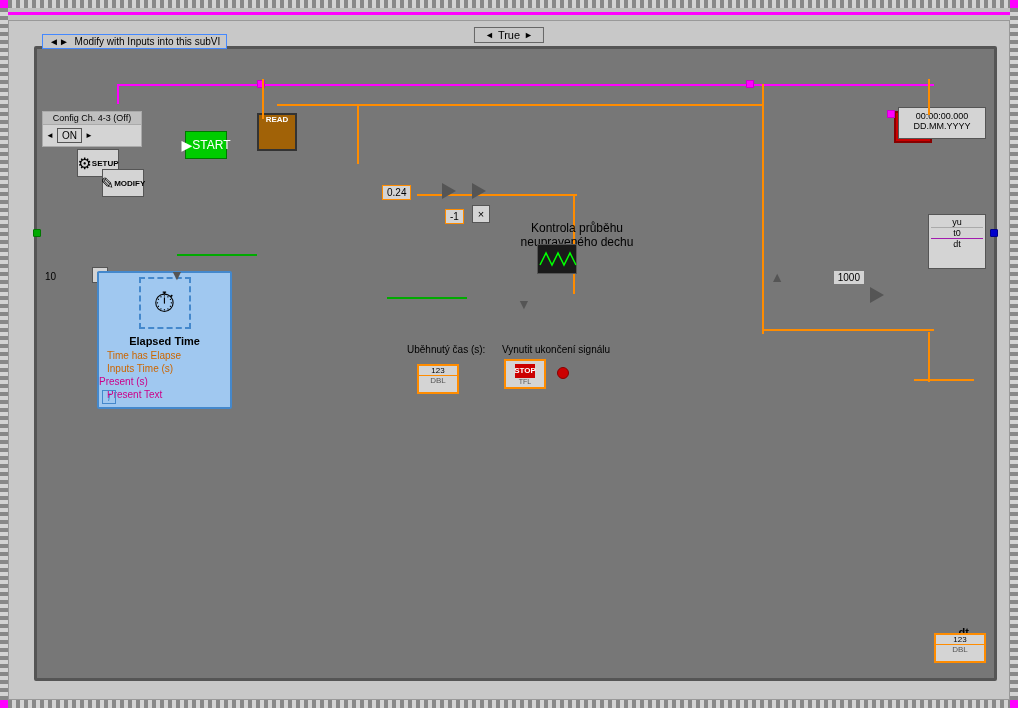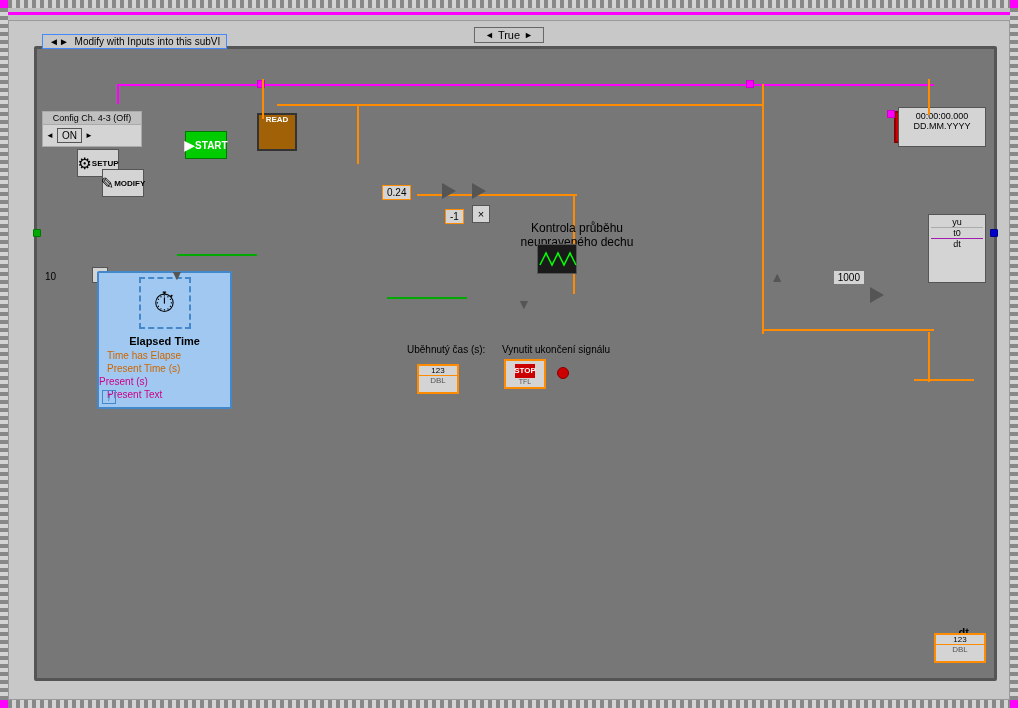--- a/index.html
+++ b/index.html
@@ -116,39 +116,39 @@
         <span style="font-size:8px;font-weight:bold;">SETUP</span>
       </div>
 
       <div style="position:absolute;top:120px;left:65px;width:42px;height:28px;background:#d4d4d4;border:1px solid #555;display:flex;align-items:center;justify-content:center;">
         <span style="font-size:16px;">✎</span>
         <span style="font-size:8px;font-weight:bold;">MODIFY</span>
       </div>
 
       <div style="position:absolute;top:82px;left:148px;width:42px;height:28px;background:#00cc00;border:1px solid #007700;display:flex;align-items:center;justify-content:center;">
         <span style="color:white;font-size:14px;">▶</span>
-        <span style="font-size:10px;font-weight:bold;color:white;">START</span>
+        <span style="font-size:12px;font-weight:normal;color:white;">START</span>
       </div>
 
       <div style="position:absolute;top:222px;left:8px;font-size:10px;color:#000;">10</div>
 
       <div style="position:absolute;top:218px;left:55px;width:16px;height:16px;background:#d4d4d4;border:1px solid #555;display:flex;align-items:center;justify-content:center;font-size:9px;">T</div>
 
       <div style="position:absolute;top:64px;left:220px;width:40px;height:38px;background:#c0c0c0;border:2px solid #333;">
         <div style="width:100%;height:100%;background:#a16207;display:flex;align-items:flex-start;justify-content:center;">
           <span style="font-size:8px;font-weight:bold;color:white;">READ</span>
         </div>
       </div>
 
       <div style="position:absolute;top:222px;left:60px;width:135px;background:#a0c8f0;border:2px solid #4488cc;border-radius:2px;padding-bottom:6px;">
 
         <div style="width:52px;height:52px;background:#a0c8f0;border:2px dashed #4488cc;margin:4px auto;display:flex;align-items:center;justify-content:center;font-size:28px;">⏱</div>
         <div style="text-align:center;font-weight:bold;font-size:11px;padding:2px 0;color:#000;">Elapsed Time</div>
         <div style="padding:1px 8px;font-size:10px;color:#cc6600;">Time has Elapse</div>
-        <div style="padding:1px 8px;font-size:10px;color:#cc6600;">Present Time (s)</div>
+        <div style="padding:1px 8px;font-size:10px;color:#cc6600;">Inputs Time (s)</div>
         <div style="padding:1px 0;font-size:10px;color:#cc0088;">Present (s)</div>
         <div style="padding:1px 8px;font-size:10px;color:#cc0088;">Present Text</div>
 
         <div style="position:absolute;bottom:3px;left:3px;width:14px;height:14px;border:1px solid #4488cc;color:#4488cc;display:flex;align-items:center;justify-content:center;font-size:10px;font-style:italic;">i</div>
       </div>
 
       <div style="position:absolute;top:218px;left:133px;font-size:14px;color:#555;">▼</div>
 
       <div style="position:absolute;top:136px;left:345px;background:#d4d4d4;border:1px solid #ff8c00;padding:1px 4px;font-size:10px;">0.24</div>
 
@@ -192,26 +192,26 @@
         <div style="font-size:7px;color:#555;">TFL</div>
       </div>
 
       <div style="position:absolute;top:318px;left:520px;width:12px;height:12px;border-radius:50%;background:#cc0000;border:1px solid #880000;"></div>
 
       <div style="position:absolute;top:62px;right:62px;width:38px;height:32px;background:#cc0000;border:2px solid #880000;display:flex;align-items:center;justify-content:center;">
         <span style="color:white;font-size:16px;">■</span>
         <span style="font-size:7px;color:white;">STOP</span>
       </div>
 
-      <div style="position:absolute;top:58px;right:8px;width:88px;height:40px;background:#d4d4d4;border:1px solid #555;font-size:9px;padding:3px;text-align:center;">
+      <div style="position:absolute;top:58px;right:8px;width:88px;height:32px;background:#d4d4d4;border:1px solid #555;font-size:9px;padding:3px;text-align:center;">
         <div>00:00:00.000</div>
         <div>DD.MM.YYYY</div>
       </div>
 
-      <div style="position:absolute;top:165px;right:8px;width:58px;height:69px;background:#d4d4d4;border:1px solid #555;font-size:9px;padding:2px;">
+      <div style="position:absolute;top:165px;right:8px;width:58px;height:55px;background:#d4d4d4;border:1px solid #555;font-size:9px;padding:2px;">
         <div style="border-bottom:1px solid #aaa;text-align:center;">yu</div>
         <div style="border-bottom:1px solid #a21caf;text-align:center;">t0</div>
         <div style="text-align:center;">dt</div>
       </div>
 
       <div style="position:absolute;bottom:40px;right:25px;font-size:11px;font-weight:bold;color:#000;">dt</div>
 
       <div style="position:absolute;bottom:15px;right:8px;width:52px;height:30px;background:#d4d4d4;border:2px solid #ff8c00;">
         <div style="font-size:8px;text-align:center;border-bottom:1px solid #ff8c00;">123</div>
         <div style="font-size:8px;text-align:center;color:#555;">DBL</div>

